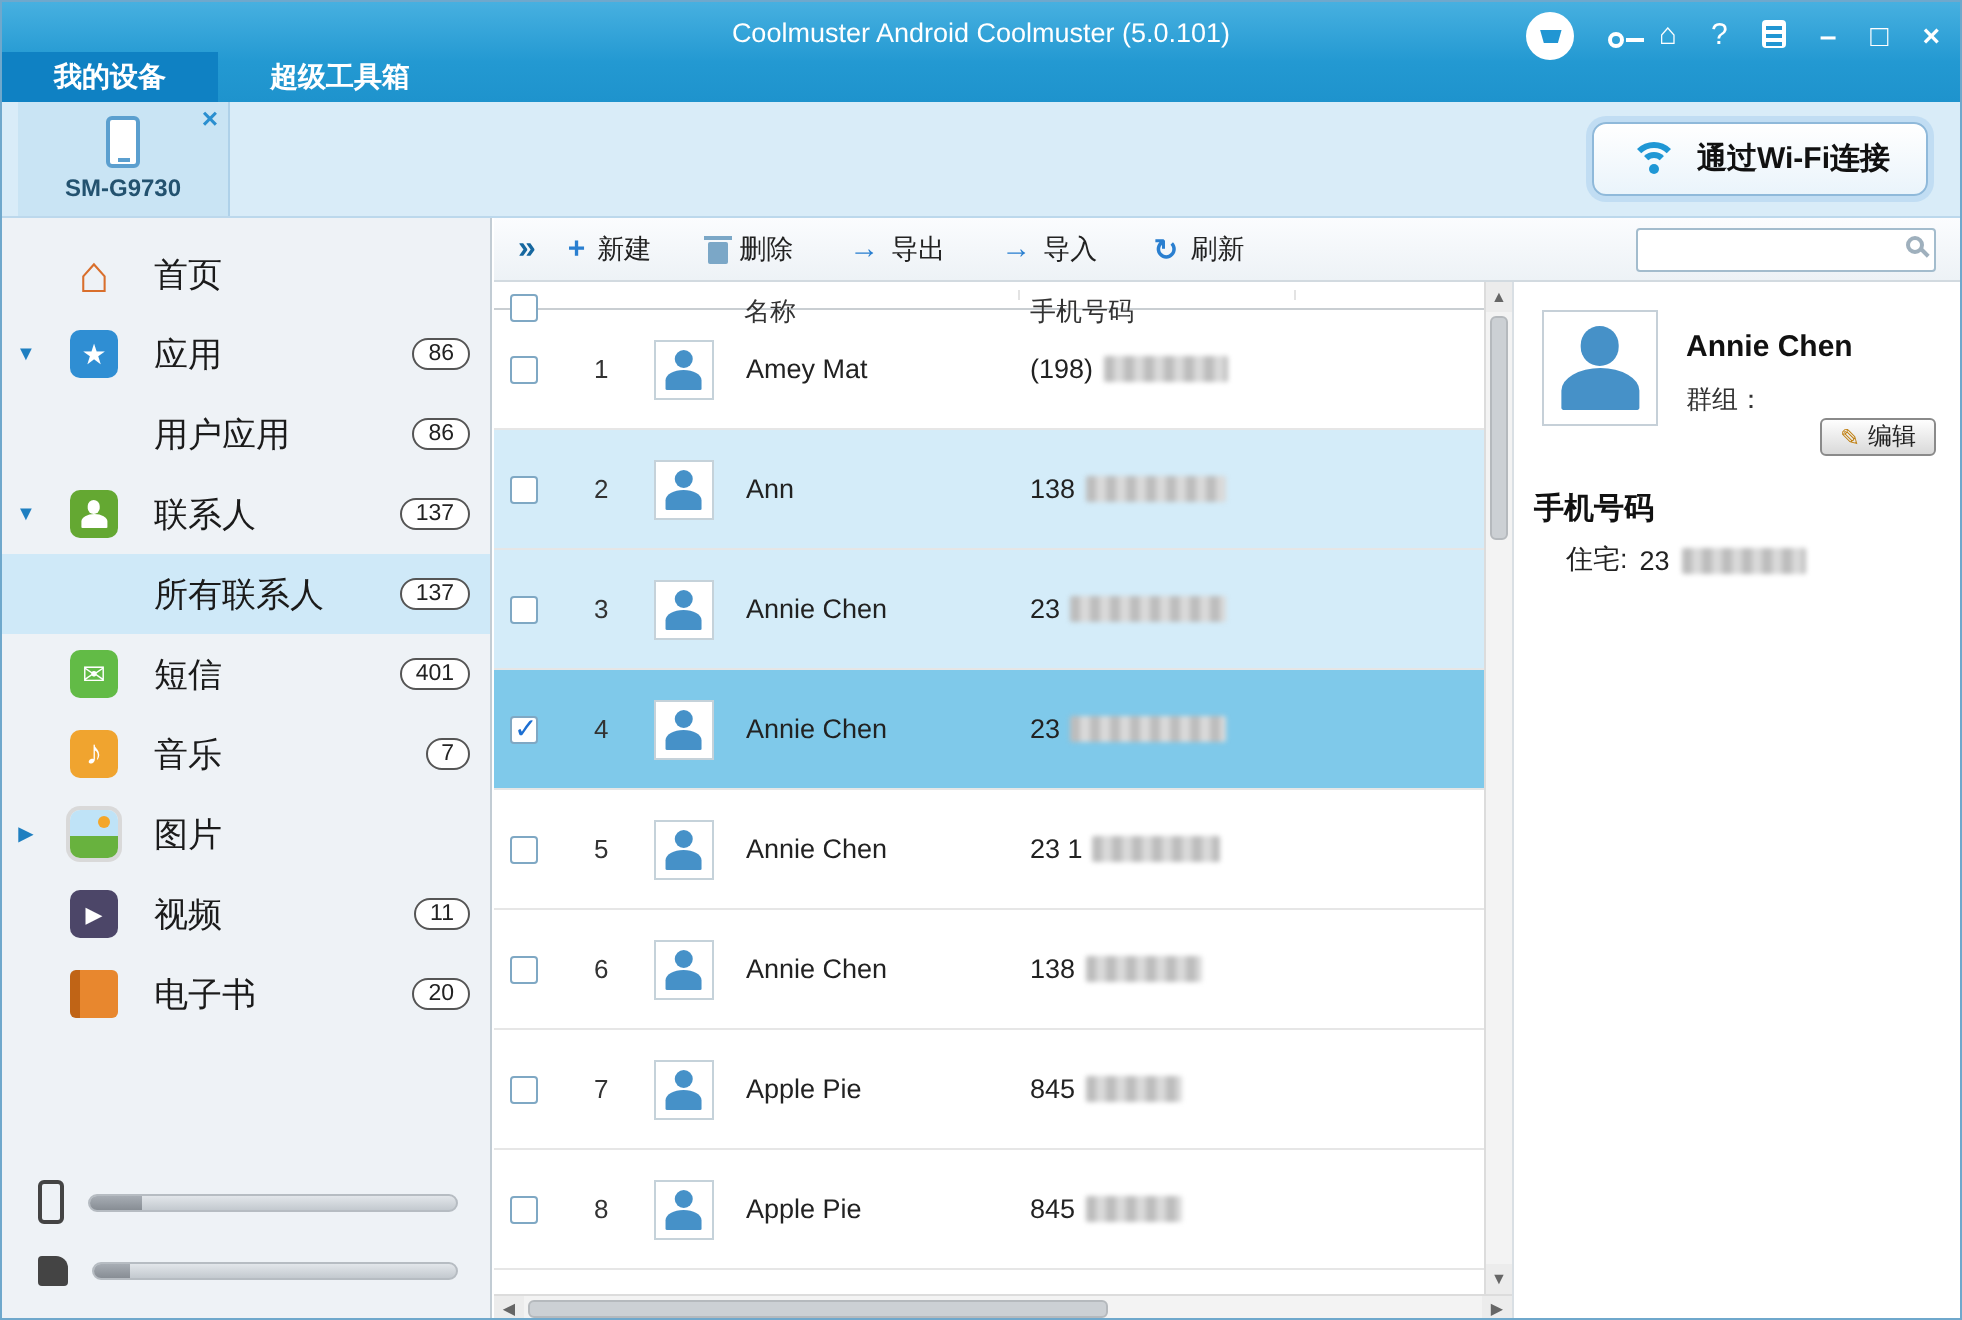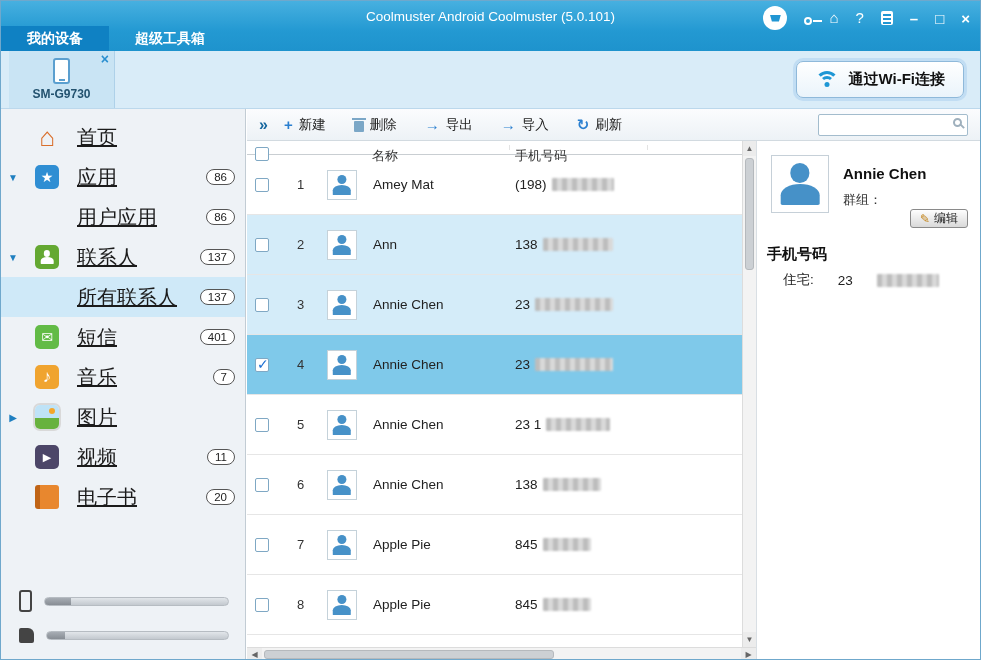--- a/index.html
+++ b/index.html
@@ -42,21 +42,21 @@
 
   
   .content { position:absolute; left:0; top:108px; right:0; bottom:0; }
 
   
   .sidebar { position:absolute; left:0; top:0; bottom:0; width:245px; background:#eef2f6; border-right:1px solid #c2ccd4; padding-top:8px; }
   .side-item { display:flex; align-items:center; height:40px; cursor:pointer; }
   .side-item.selected { background:#cfe9f8;align-items:center; }
   .expand { width:24px; text-align:center; font-size:10px; color:#1f7fc0; }
   .iconslot { width:28px; height:26px; display:flex; align-items:center; justify-content:center; margin-left:8px; }
-  .s-label { margin-left:16px; font-size:20px; color:#1b1b1b;text-decoration:underline; }
+  .s-label { margin-left:16px; font-size:17px; color:#1b1b1b; }
   .s-badge { margin-left:auto; margin-right:10px; background:#fff; border:1px solid #555; border-radius:9px; padding:1px 7px; font-size:11.5px; color:#222; min-width:14px; text-align:center; }
   .sq { width:24px; height:24px; border-radius:5px; display:flex; align-items:center; justify-content:center; color:#fff; font-size:14px; position:relative; }
   .sq-house { background:transparent; color:#d96f2c; font-size:26px; font-weight:bold; }
   .sq-apps { background:#2f8ed3; }
   .sq-contacts { background:#64a832; }
   .sq-sms { background:#62bb46; }
   .sq-music { background:#f0a42f; font-size:17px; }
   .sq-photos { background:linear-gradient(180deg,#bfe3f7 0 55%,#68b23e 55% 100%); box-shadow:0 0 0 2px #d9d9d9; }
   .sq-photos::after { content:""; position:absolute; top:3px; right:4px; width:6px; height:6px; border-radius:50%; background:#f4a62a; }
   .sq-videos { background:#4c4668; font-size:11px; }
@@ -119,21 +119,21 @@
   .hs-thumb { position:absolute; left:17px; top:2px; bottom:2px; width:290px; background:#ccd0d4; border:1px solid #b5b9bd; border-radius:3px; cursor:pointer; }
 
   
   .detail { position:absolute; left:755px; top:32px; right:0; bottom:0; background:#fff; border-left:1px solid #d9dfe4; }
   .avatar-lg { position:absolute; left:14px; top:14px; width:58px; height:58px; border:1px solid #c6d0d8; display:flex; align-items:center; justify-content:center; background:#fff; }
   .d-name { position:absolute; left:86px; top:24px; font-size:15px; font-weight:bold; color:#111; }
   .d-group { position:absolute; left:86px; top:50px; font-size:13px; color:#333; }
   .edit-btn { position:absolute; right:12px; top:68px; height:19px; display:flex; align-items:center; gap:4px; padding:0 9px; border:1px solid #8a8a8a; border-radius:3px; background:linear-gradient(#fefefe,#d9d9d9); font-size:12px; color:#222; cursor:pointer; }
   .edit-ic { color:#c07f10; font-size:12px; }
   .d-sec { position:absolute; left:10px; top:104px; font-size:15px; font-weight:bold; color:#111; }
-  .d-home { position:absolute; left:26px; top:130px; font-size:13.5px; color:#222; display:flex; align-items:center; gap:24px; }
+  .d-home { position:absolute; left:26px; top:130px; font-size:13.5px; color:#222; display:flex; align-items:center; gap:6px; }
 
   .watermark { position:absolute; right:14px; bottom:12px; font-size:23px; font-weight:bold; color:#fff; letter-spacing:1px; z-index:50;
     text-shadow:-2px 0 2px #333, 2px 0 2px #333, 0 -2px 2px #333, 0 2px 2px #333, 0 0 4px #000; }
 </style>
 </head>
 <body>
 
 <div class="window">
 
   <div class="titlebar">

